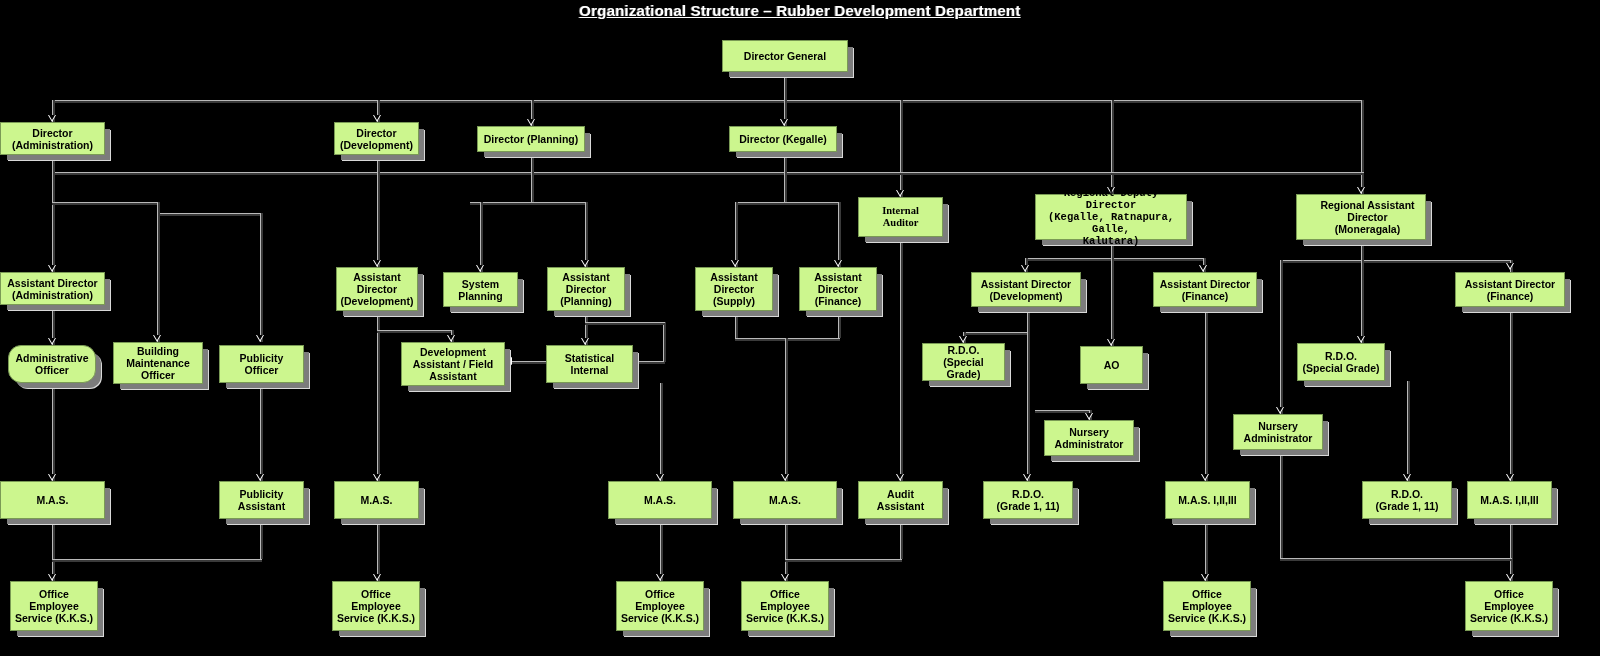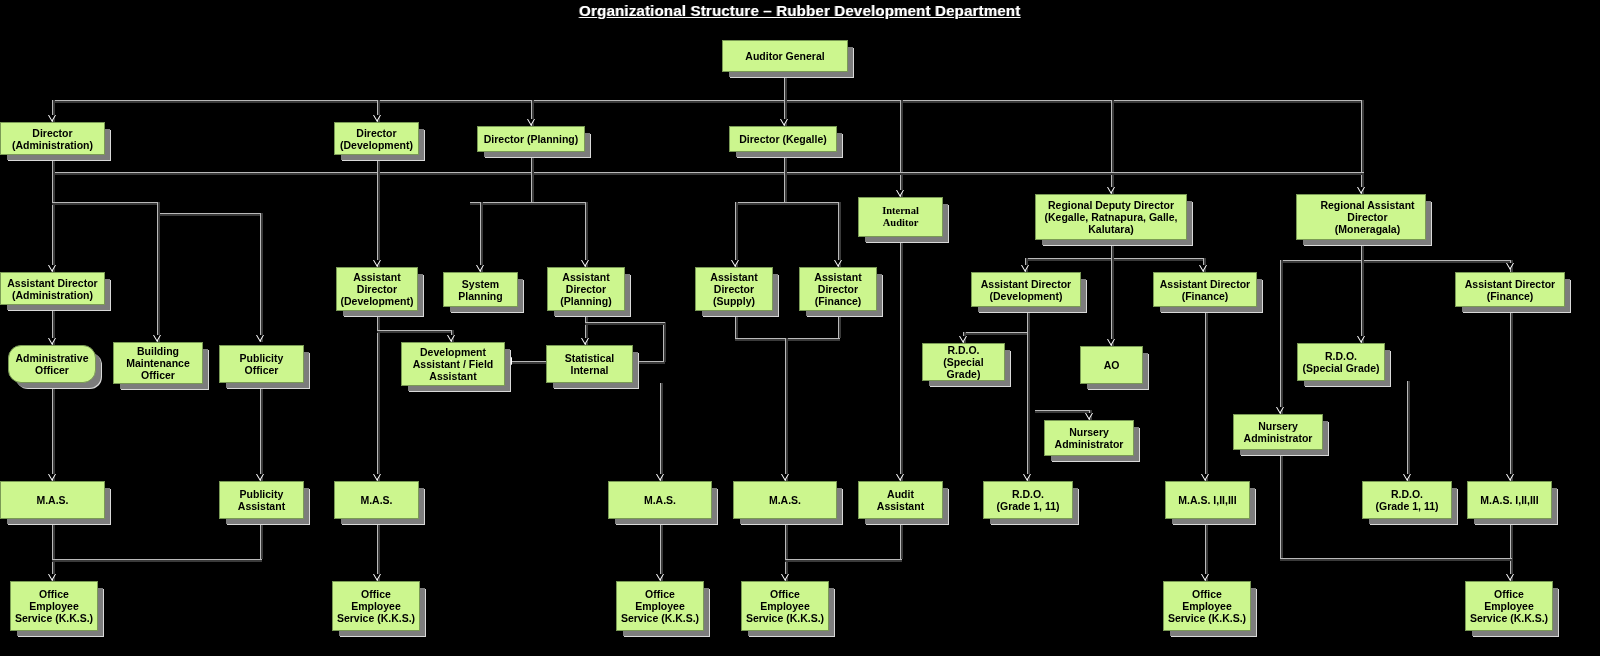--- a/index.html
+++ b/index.html
@@ -241,41 +241,41 @@
     <div class="arrow" style="left:1506px;  top:474px;"></div>
     <div class="ln lnv" style="left:1510px; top:519px; height:62px;"></div>
     <div class="arrow" style="left:1506px;  top:574px;"></div>
 
     <div class="ln lnh" style="left:1280px; top:558px; width:232px;"></div>
 
   </div>
 
   <div id="nodes">
       <div class="node" style="left: 722px; top: 40px; width: 126px; height: 32px; background: rgb(204, 246, 142); border-color: rgb(122, 154, 85); color: rgb(0, 0, 0);">
-        <span class="label">Auditor General</span>
+        <span class="label">Director General</span>
       </div>
       <div class="node" style="left: 0px; top: 122px; width: 105px; height: 33px; background: rgb(204, 246, 142); border-color: rgb(122, 154, 85); color: rgb(0, 0, 0);">
         <span class="label">Director
 (Administration)</span>
       </div>
       <div class="node" style="left: 334px; top: 122px; width: 85px; height: 33px; background: rgb(204, 246, 142); border-color: rgb(122, 154, 85); color: rgb(0, 0, 0);">
         <span class="label">Director
 (Development)</span>
       </div>
       <div class="node" style="left: 477px; top: 126px; width: 108px; height: 26px; background: rgb(204, 246, 142); border-color: rgb(122, 154, 85); color: rgb(0, 0, 0);">
         <span class="label">Director (Planning)</span>
       </div>
       <div class="node" style="left: 729px; top: 126px; width: 108px; height: 26px; background: rgb(204, 246, 142); border-color: rgb(122, 154, 85); color: rgb(0, 0, 0);">
         <span class="label">Director (Kegalle)</span>
       </div>
       <div class="node" style="left: 858px; top: 197px; width: 85px; height: 40px; background: rgb(204, 246, 142); border-color: rgb(122, 154, 85); color: rgb(0, 0, 0); font-family: Liberation Serif, serif;">
         <span class="label">Internal
 Auditor</span>
       </div>
-      <div class="node" style="left: 1035px; top: 194px; width: 152px; height: 46px; background: rgb(204, 246, 142); border-color: rgb(122, 154, 85); color: rgb(0, 0, 0);">
+      <div class="node" style="left: 1035px; top: 194px; width: 152px; height: 46px; background: rgb(204, 246, 142); border-color: rgb(122, 154, 85); color: rgb(0, 0, 0); font-family: Liberation Mono, monospace;">
         <span class="label">Regional Deputy Director
 (Kegalle, Ratnapura, Galle,
 Kalutara)</span>
       </div>
       <div class="node" style="left: 1296px; top: 194px; width: 130px; height: 46px; background: rgb(204, 246, 142); border-color: rgb(122, 154, 85); color: rgb(0, 0, 0); padding-left: 16px;">
         <span class="label">Regional Assistant
 Director
 (Moneragala)</span>
       </div>
       <div class="node" style="left: 0px; top: 272px; width: 105px; height: 33px; background: rgb(204, 246, 142); border-color: rgb(122, 154, 85); color: rgb(0, 0, 0);">

